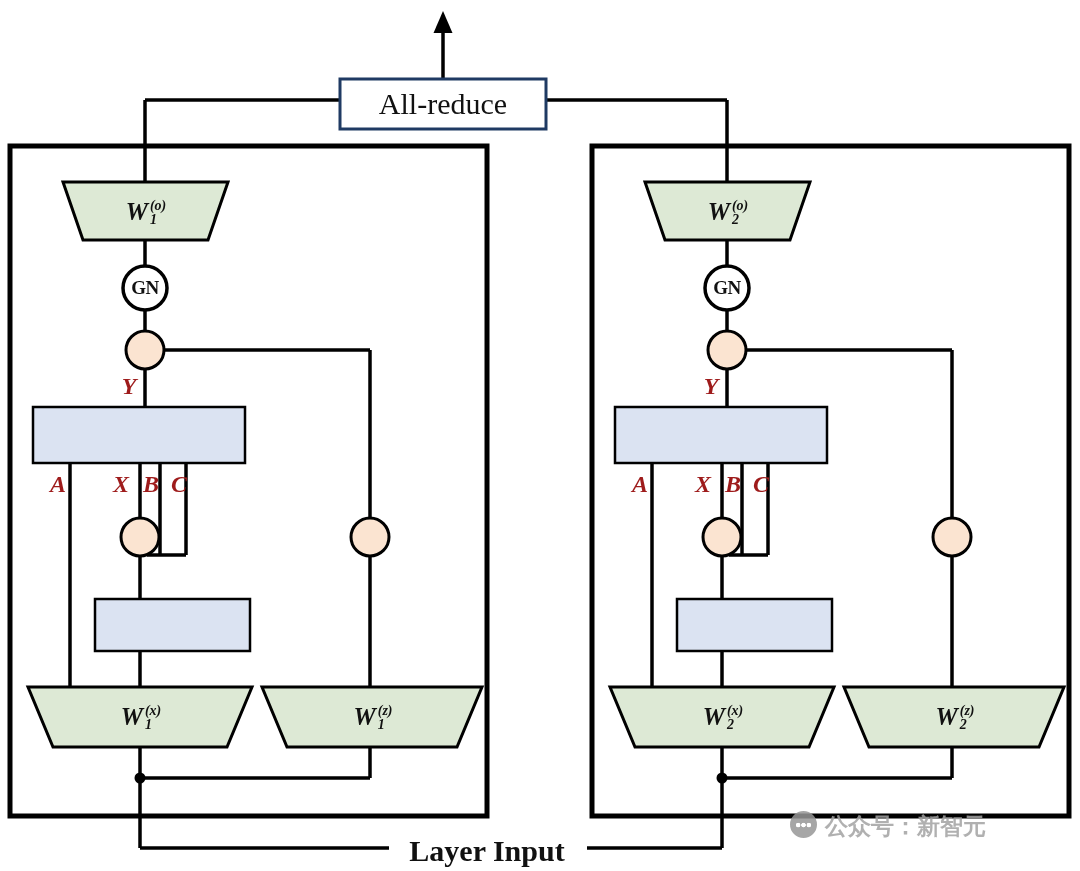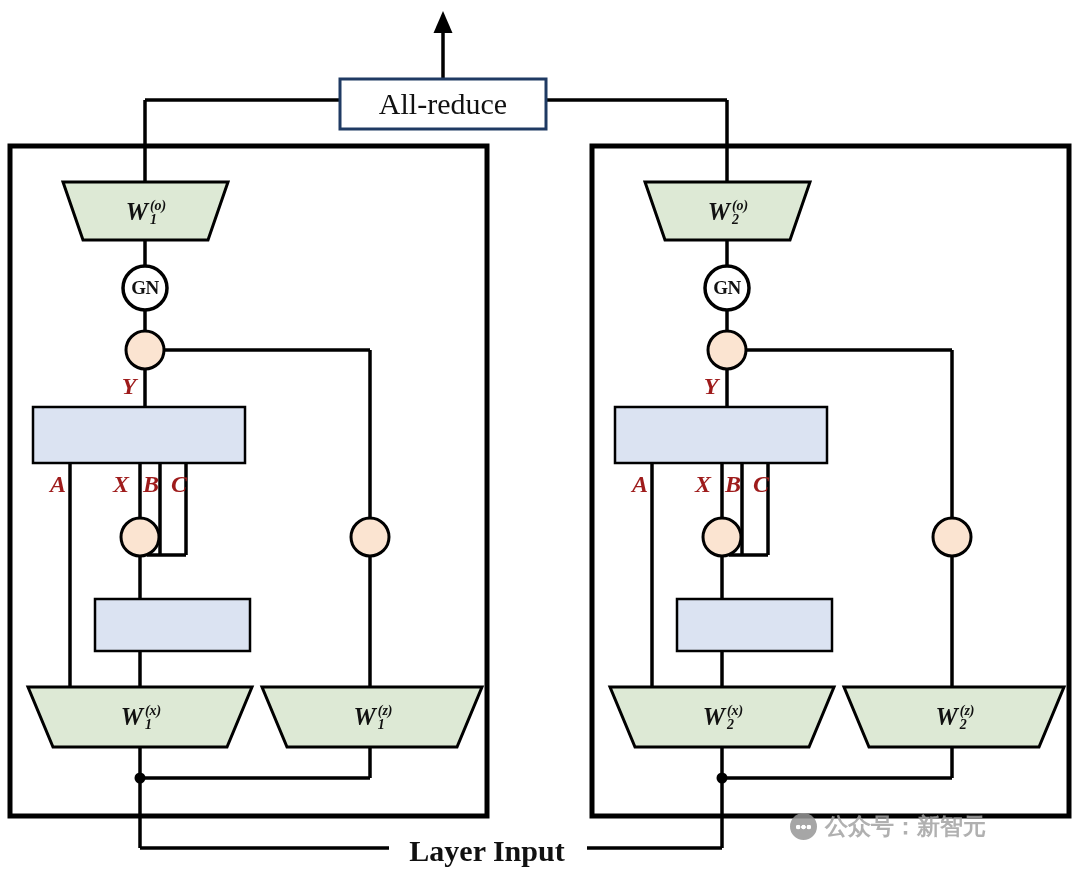--- a/index.html
+++ b/index.html
@@ -9,21 +9,21 @@
   }
   .canvas > svg{position:absolute;left:0;top:0;}
   .lbl{position:absolute;transform:translate(-50%,-50%);white-space:nowrap;color:#111;}
   .wlabel{font-weight:bold;font-style:italic;font-size:25px;display:flex;align-items:center;}
   .wscripts{display:inline-flex;flex-direction:column;align-items:flex-start;line-height:1;
     font-size:14px;margin-left:2px;font-weight:bold;font-style:italic;transform:translateY(1px);}
   .red{color:#9e1b1b;font-style:italic;font-weight:bold;font-size:24px;}
   .gn{font-family:Liberation Serif, serif;font-weight:bold;font-size:19px;letter-spacing:-0.5px;}
   .bigtext{font-size:30px;}
   .layer-input{font-weight:bold;font-size:30px;}
-  .watermark{position:absolute;left:790px;top:811px;display:flex;align-items:center;gap:8px;opacity:.85;}
+  .watermark{position:absolute;left:790px;top:811px;display:flex;align-items:flex-start;gap:8px;opacity:.85;}
   .wm-icon{width:27px;height:27px;border-radius:50%;
     background:
       radial-gradient(circle at 30% 52%, #fff 2px, rgba(255,255,255,0) 2.6px),
       radial-gradient(circle at 50% 52%, #fff 2px, rgba(255,255,255,0) 2.6px),
       radial-gradient(circle at 70% 52%, #fff 2px, rgba(255,255,255,0) 2.6px),
       #979797;}
   .wm-text{font-family:"DejaVu Sans",sans-serif;font-weight:bold;font-size:23px;color:#a3a3a3;}
 </style>
 </head>
 <body>

